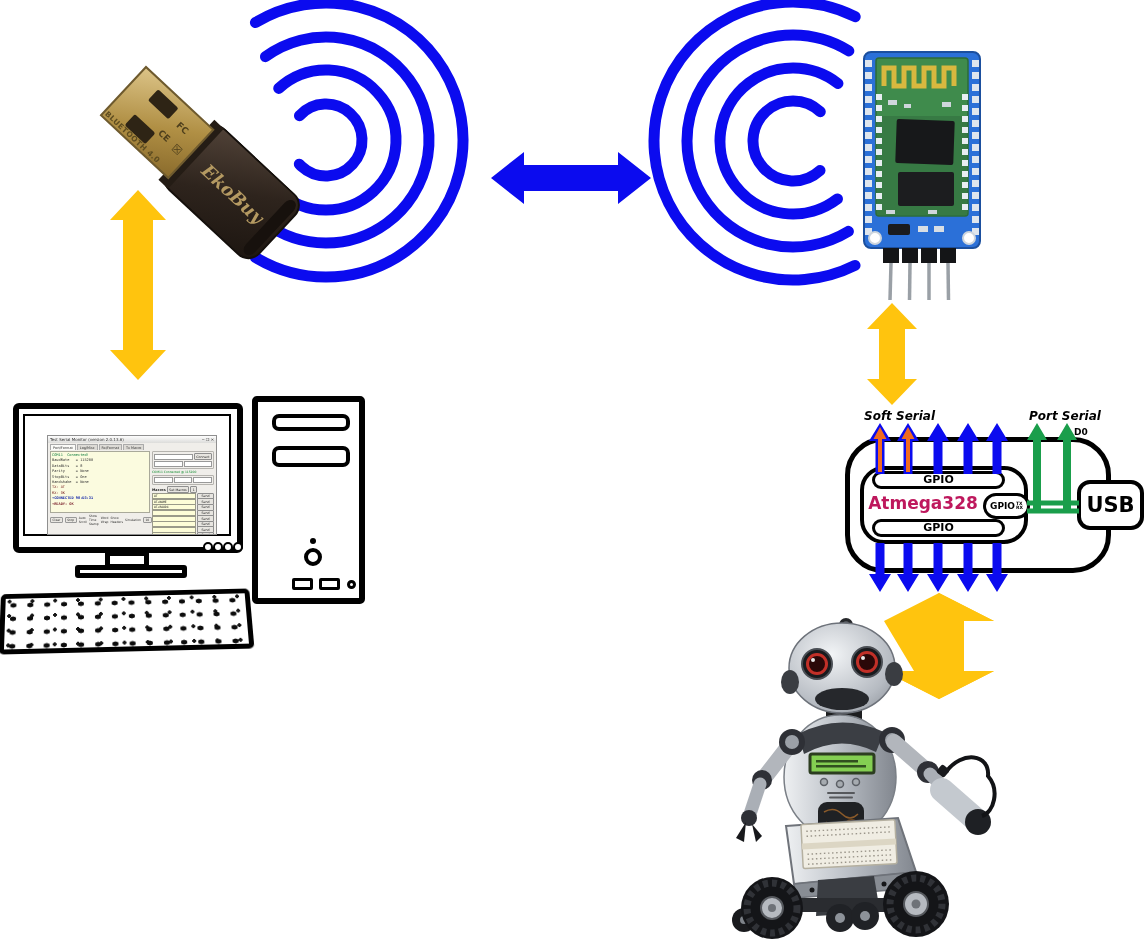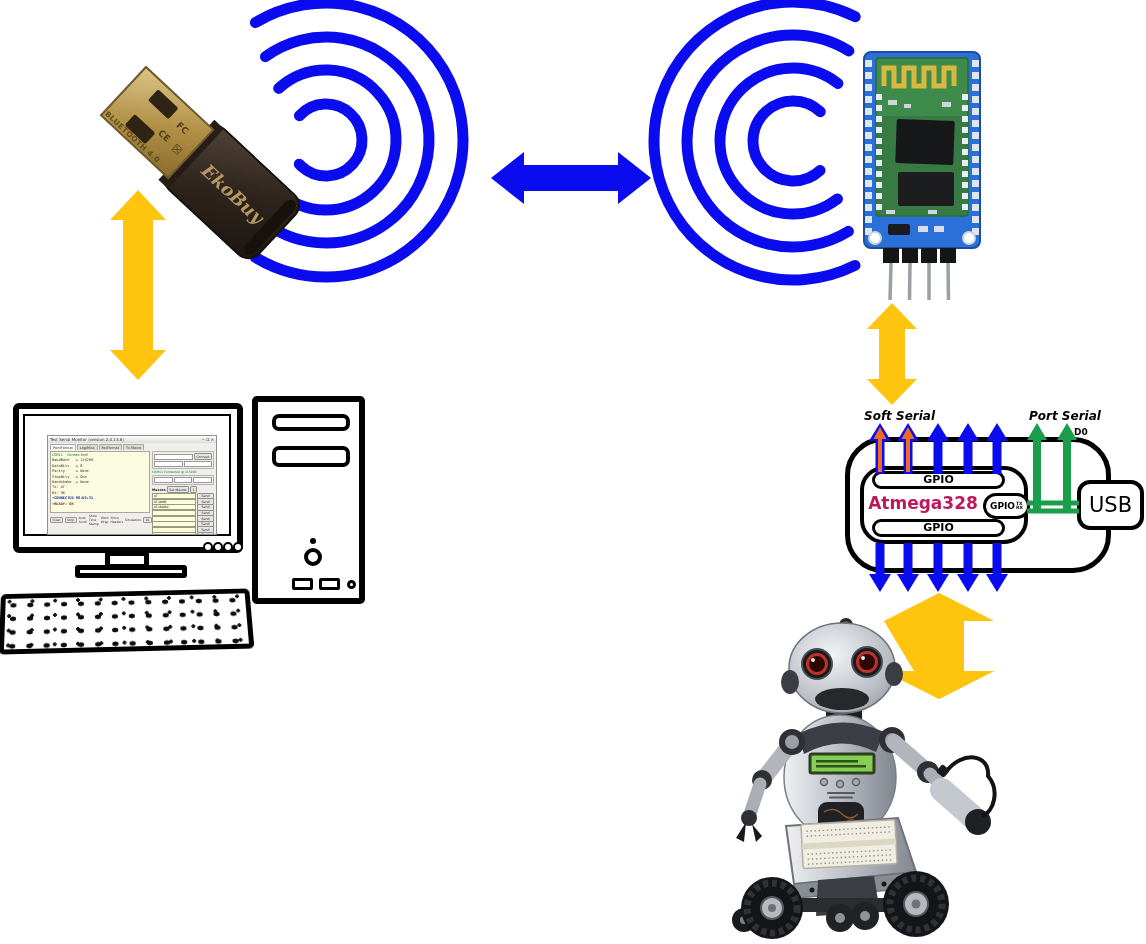--- a/index.html
+++ b/index.html
@@ -20,21 +20,21 @@
            text-align:center;line-height:12px;}
   .bd-mcu{position:absolute;left:862px;top:493px;width:122px;height:24px;z-index:3;font-weight:bold;
           font-size:17px;text-align:center;color:#be185d;}
   .bd-uart{position:absolute;left:983px;top:493px;width:47px;height:26px;border:3px solid #000;
            border-radius:13px;box-sizing:border-box;background:#fff;z-index:3;display:flex;
            align-items:center;justify-content:center;gap:1px;}
   .bd-uart .u{font-weight:bold;font-size:9px;}
   .bd-uart .txrx{display:flex;flex-direction:column;font-weight:bold;font-size:4.5px;line-height:4.5px;}
   .bd-usb{position:absolute;left:1077px;top:480px;width:67px;height:50px;border:4px solid #000;
           border-radius:13px;box-sizing:border-box;background:#fff;z-index:4;display:flex;
-          align-items:center;justify-content:center;font-weight:normal;font-size:21px;}
+          align-items:center;justify-content:center;font-weight:bold;font-size:21px;}
   .bd-arrows{position:absolute;left:840px;top:415px;z-index:5;pointer-events:none;}
 
   
   .sketch{box-sizing:border-box;border:6px solid #000;background:#fff;}
   .monitor{position:absolute;left:13px;top:403px;width:230px;height:150px;border-radius:6px;}
   .mon-screen{position:absolute;left:4px;top:5px;width:208px;height:122px;border:2px solid #000;
               background:#fff;box-sizing:border-box;}
   .mon-btn{position:absolute;width:6px;height:6px;border:2px solid #000;border-radius:50%;background:#fff;}
   .stand-neck{position:absolute;left:105px;top:551px;width:44px;height:18px;border:5px solid #000;
               box-sizing:border-box;background:#fff;}

